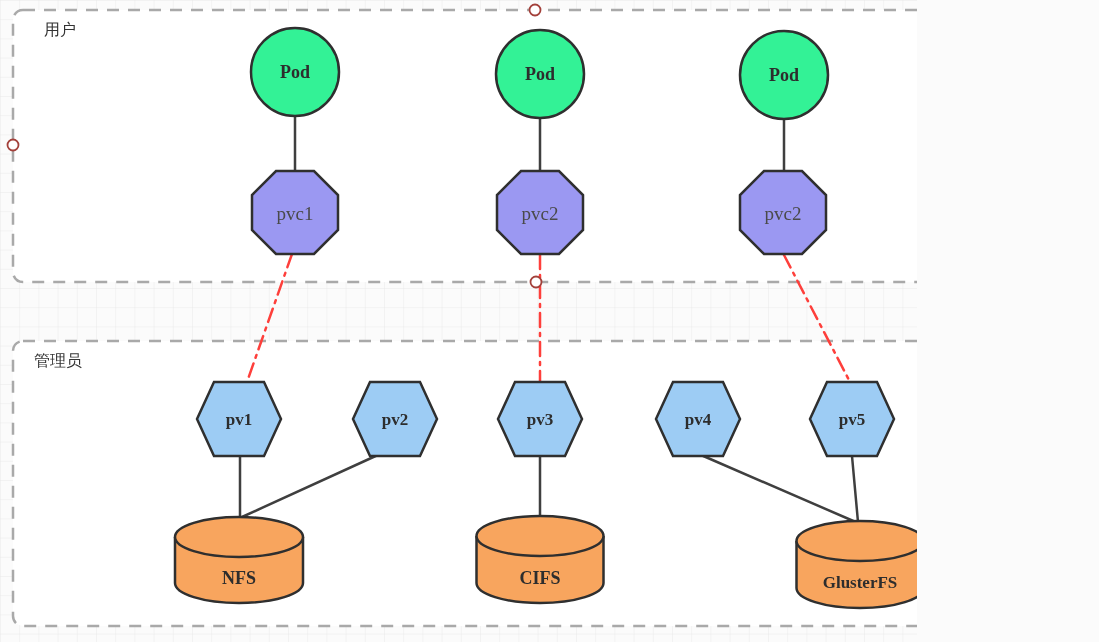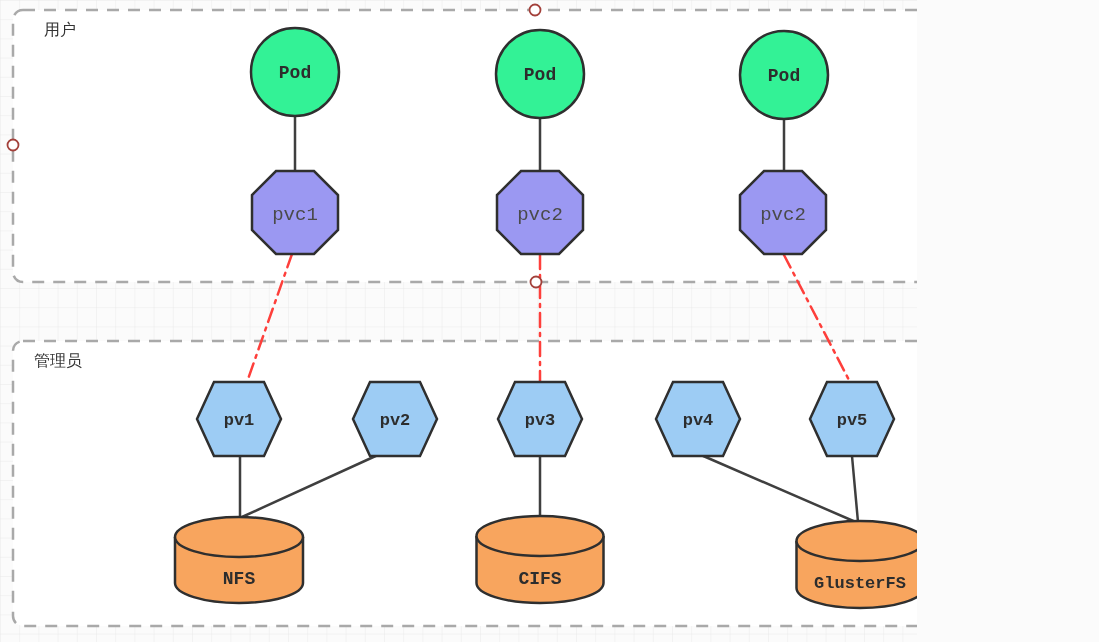--- a/index.html
+++ b/index.html
@@ -1,18 +1,18 @@
 <!DOCTYPE html>
 <html><head>
 <meta charset="utf-8">
 <style>
   html,body { margin:0; padding:0; background:#fbfbfb; }
   #canvas-wrap {
     position:relative; width:917px; height:642px; overflow:hidden;
-    font-family:Liberation Mono, monospace;
+    font-family:Liberation Serif, serif;
   }
   svg { display:block; }
   .shape        { stroke:#2f2f2f; stroke-width:2.5; }
   .edge         { stroke-width:2.5; fill:none; stroke-linecap:round; }
   .edge-claim   { stroke-width:2.5; fill:none; stroke-dasharray:14 6 3 6; stroke-linecap:round; }
   .group-box    { fill:#ffffff; stroke:#a9a9a9; stroke-width:2.5; stroke-dasharray:12 9; }
   .handle       { fill:#ffffff; stroke:#a3403a; stroke-width:1.8; }
   .group-label  { font-size:16px; fill:#333333; }
   .pod-label    { font-size:18px; font-weight:bold; fill:#2d2d2d; text-anchor:middle; }
   .pvc-label    { font-size:19px; fill:#4a4a4a; text-anchor:middle; }

